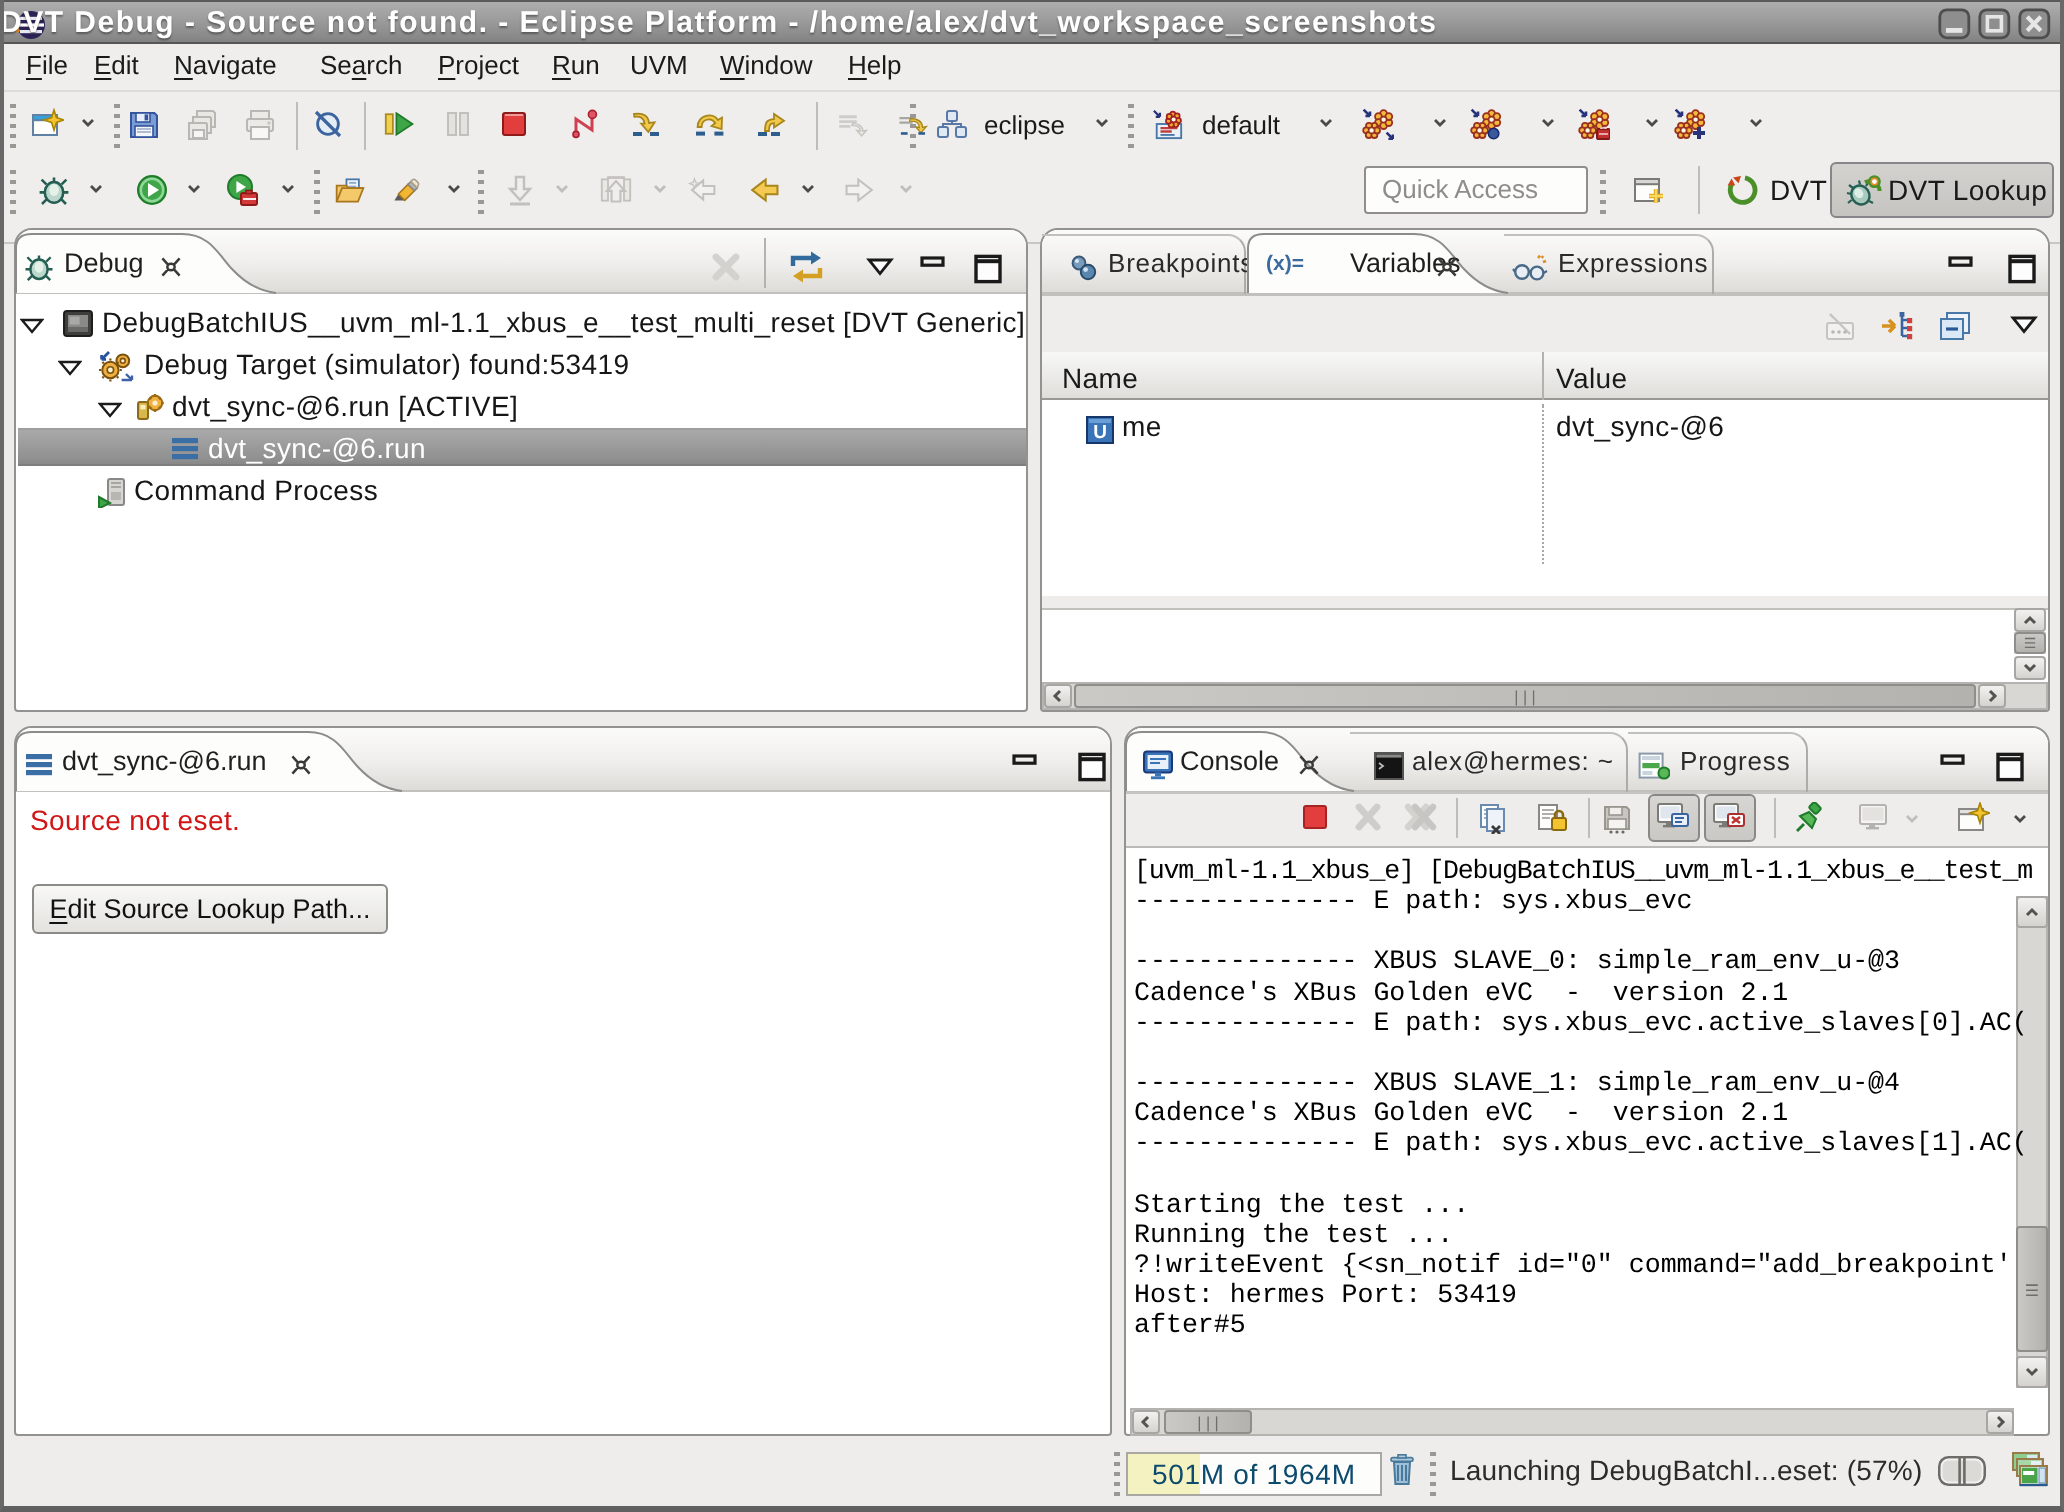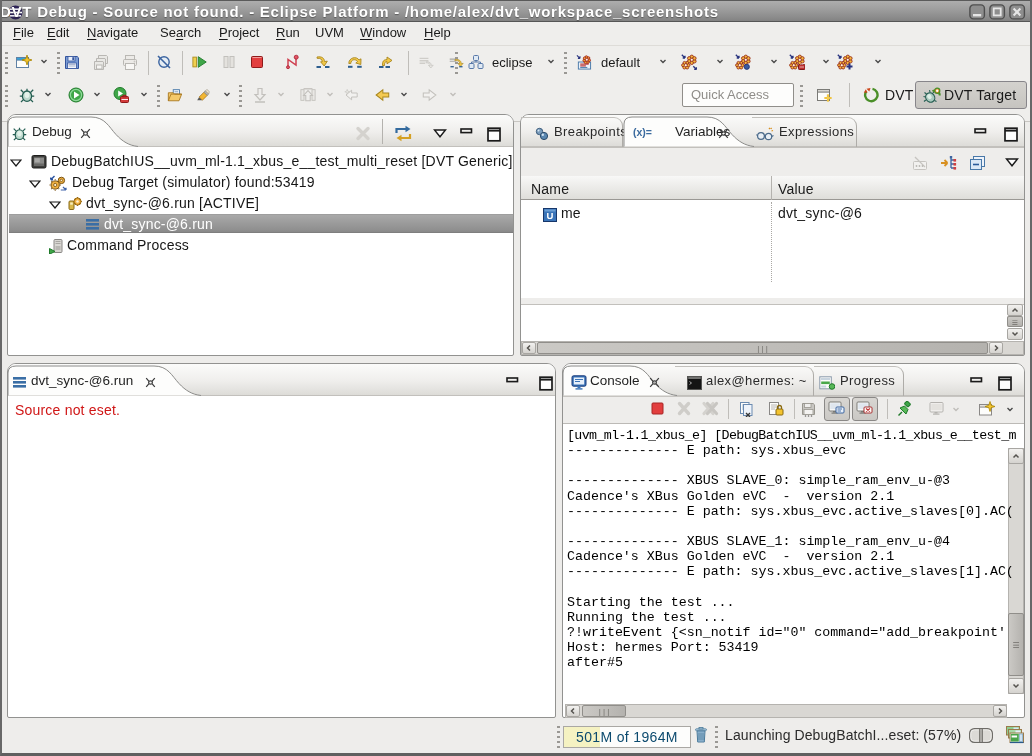--- a/index.html
+++ b/index.html
@@ -341,21 +341,21 @@
 <div class="abs" style="left:883px; top:41px; font-size:14px; letter-spacing:0.2px; color:#1a1a1a;">DVT</div>
 <div class="abs" style="left:913px; top:35px; width:112px; height:28px; border:1px solid #87858a; border-radius:3px; background:linear-gradient(#d4d2ce,#c6c4c0);">
   <svg class="abs" style="left:7px; top:4px;" width="19" height="19" viewBox="0 0 19 19">
         <ellipse cx="7.2" cy="11.5" rx="4.4" ry="4.9" fill="#a9cabe" stroke="#255e52" stroke-width="1.2" transform="rotate(-35 7.2 11.5)"></ellipse>
         <ellipse cx="6.4" cy="10.6" rx="2.1" ry="2.6" fill="#ddeee6" transform="rotate(-35 6.4 10.6)"></ellipse>
         <path d="M3.5 8 L1.5 6.5 M2.6 11 L0.5 10.5 M2.8 14 L1 15.5 M10 7 L11 5.5 M11.5 14.5 L13.5 15.5 M7 6.2 L6.5 4.2" stroke="#255e52" stroke-width="1.1"></path>
         <path d="M9.5 5.2 A5 5 0 0 1 16.8 9.5" fill="none" stroke="#4a8f28" stroke-width="2"></path>
         <circle cx="14.2" cy="4.8" r="2.6" fill="#e8882a" stroke="#4a8f28" stroke-width="1.2"></circle>
         <circle cx="14.2" cy="4.8" r="1.2" fill="#ffffff"></circle>
       </svg>
-  <div class="abs" style="left:28px; top:5px; font-size:14px; letter-spacing:0.2px; color:#1a1a1a;">DVT Target</div>
+  <div class="abs" style="left:28px; top:5px; font-size:14px; letter-spacing:0.2px; color:#1a1a1a;">DVT Lookup</div>
 </div>
 </div>
 
 <div class="panel" id="p-debug" style="left:7px; top:114px; width:507px; height:242px;">
   <div class="strip"></div>
   <svg class="tabsvg" width="132" height="33" viewBox="0 0 132 33">
     <path d="M1 32.5 L1 10 Q1 3 9 3 L84 3 C98 3 102 13 109 20.5 C115.5 27.5 122 31.5 131 32.5 Z" fill="#fdfdfc"></path>
       <path d="M1 32.5 L1 10 Q1 3 9 3 L84 3 C98 3 102 13 109 20.5 C115.5 27.5 122 31.5 131 32.5" fill="none" stroke="#8c8c8a"></path>
   </svg>
   <svg class="abs" style="left:4px; top:11px;" width="15" height="15" viewBox="0 0 16 16">
@@ -572,20 +572,21 @@
       <path d="M1.2 1.2 L4 4.3 M9.8 1.2 L7 4.3 M1.2 9.8 L4 6.7 M9.8 9.8 L7 6.7 M4 4.3 Q5.5 3.5 7 4.3 M4 6.7 Q5.5 7.5 7 6.7 M4 4.3 Q3.3 5.5 4 6.7 M7 4.3 Q7.7 5.5 7 6.7" stroke="#3a3a3a" stroke-width="1.25" fill="none"></path>
     </svg>
   <svg class="abs" style="left:498px; top:13px;" width="13" height="6" viewBox="0 0 13 6">
       <rect x="1" y="1" width="10.5" height="3.6" fill="none" stroke="#1a1a1a" stroke-width="1.6"></rect>
     </svg>
   <svg class="abs" style="left:531px; top:12px;" width="14" height="15" viewBox="0 0 14 15">
       <rect x="1" y="1.2" width="12" height="12.6" fill="#fdfdfd" stroke="#1a1a1a" stroke-width="1.7"></rect>
       <path d="M1 3.6 H13" stroke="#1a1a1a" stroke-width="2"></path>
     </svg>
   <div class="abs" style="left:7px; top:38px; font-size:14px; letter-spacing:0.2px; color:#d01616;">Source not eset.</div>
+  <div class="abs" style="left:8px; top:78px; width:178px; height:25px; border:1px solid #8a8a86; border-radius:3px; background:linear-gradient(#f8f8f7,#e4e2de); font-size:13.5px; text-align:center; line-height:23px; color:#111;"><u style="text-decoration-thickness:1px;text-underline-offset:2px;">E</u>dit Source Lookup Path...</div>
 </div>
 
 <div class="panel" id="p-cons" style="left:562px; top:363px; width:463px; height:355px;">
   <div class="strip"></div>
   <svg class="tabsvg" width="116" height="33" viewBox="0 0 116 33">
     <path d="M1 32.5 L1 10 Q1 3 9 3 L68 3 C82 3 86 13 93 20.5 C99.5 27.5 106 31.5 115 32.5 Z" fill="#fdfdfc"></path>
       <path d="M1 32.5 L1 10 Q1 3 9 3 L68 3 C82 3 86 13 93 20.5 C99.5 27.5 106 31.5 115 32.5" fill="none" stroke="#8c8c8a"></path>
   </svg>
   <svg class="abs" style="left:8px; top:11px;" width="16" height="15" viewBox="0 0 16 15">
       <rect x="1" y="0.8" width="14" height="10.4" rx="1.5" fill="#3a74b8" stroke="#1a3a7a"></rect>

